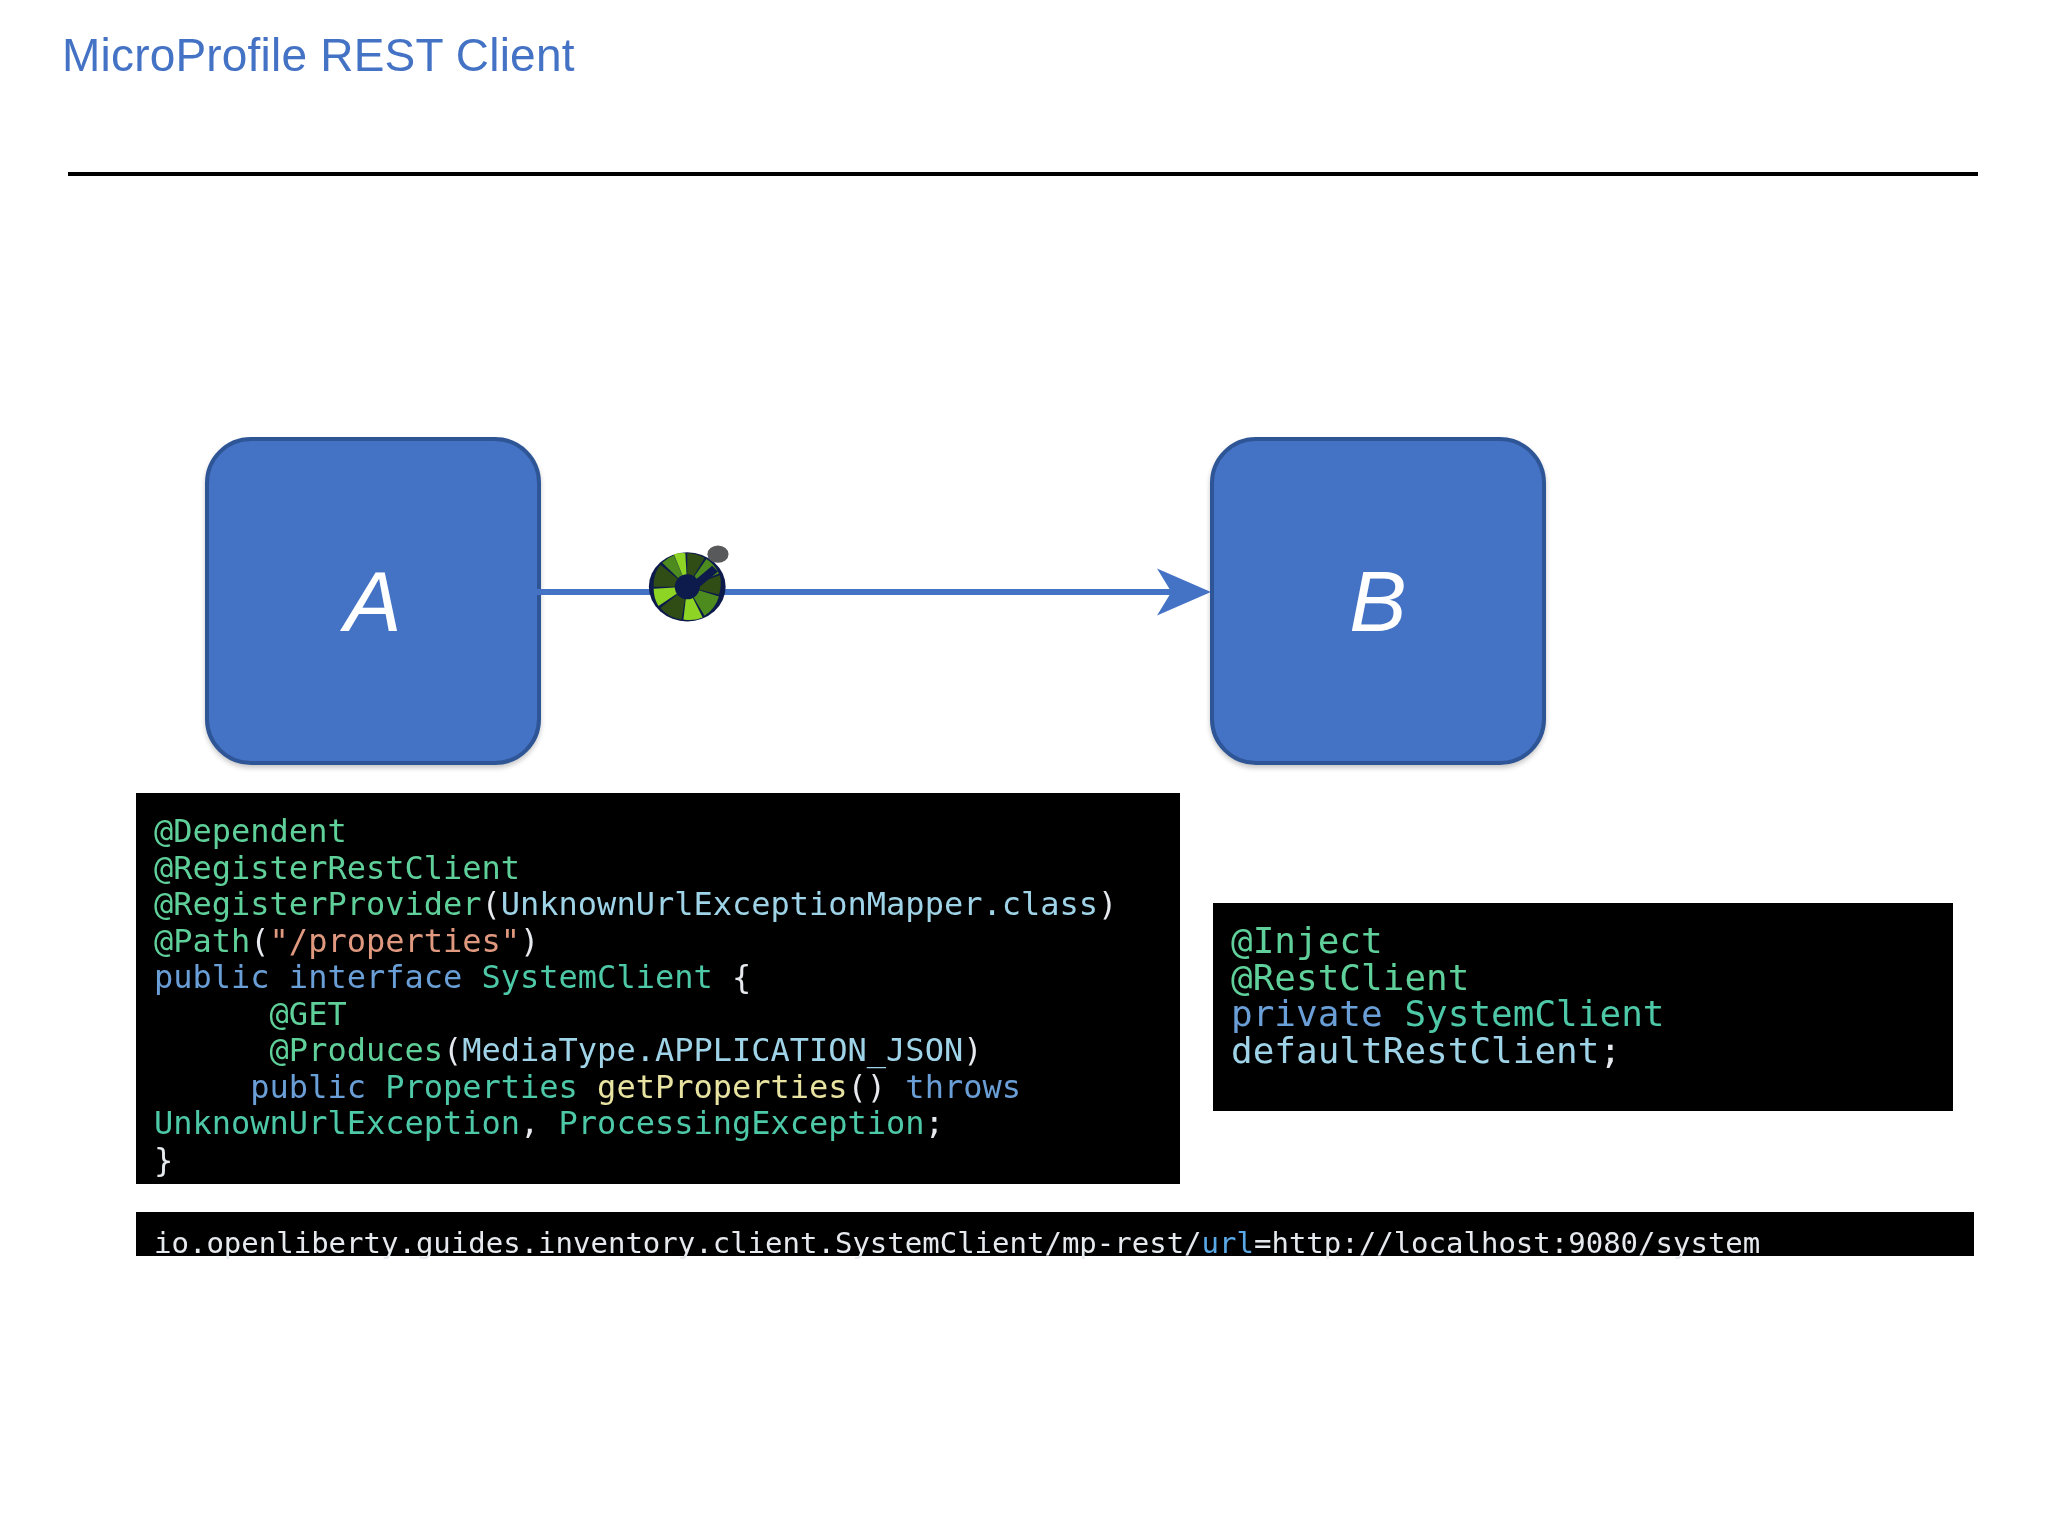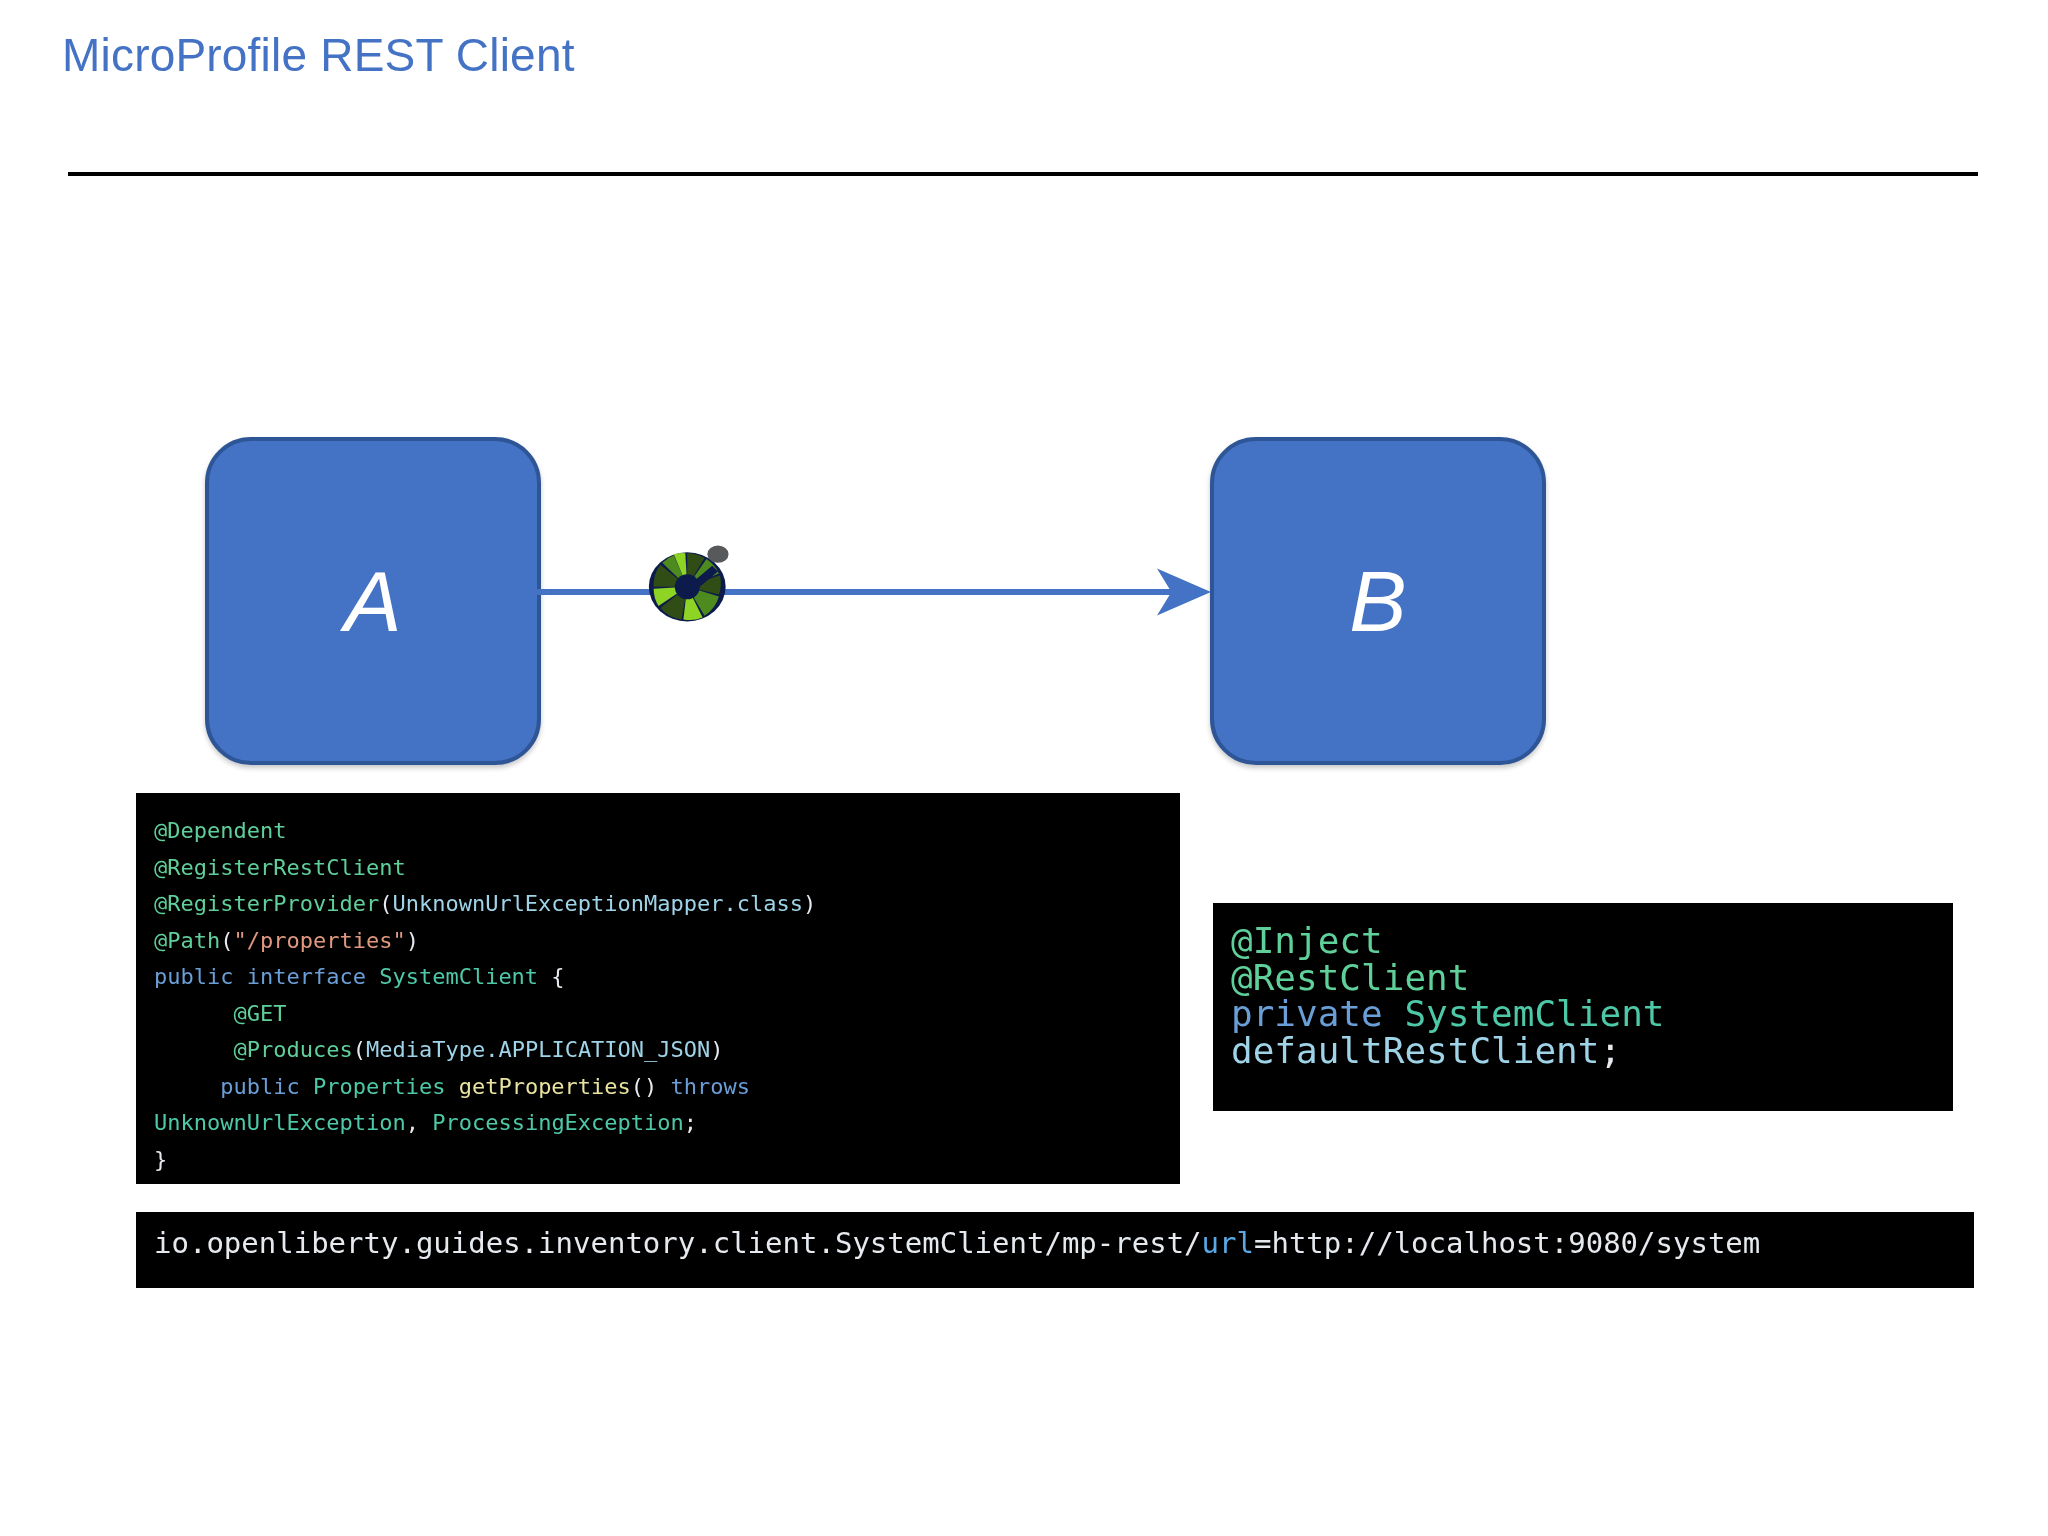--- a/index.html
+++ b/index.html
@@ -97,39 +97,39 @@
     white-space: pre;
     box-sizing: border-box;
   }
 
   #code-interface {
     left: 136px;
     top: 793px;
     width: 1044px;
     height: 391px;
     padding: 20px 18px 14px 18px;
-    font-size: 22px;
+    font-size: 32px;
     line-height: 36.5px;
   }
 
   #code-inject {
     left: 1213px;
     top: 903px;
     width: 740px;
     height: 208px;
     padding: 20px 18px 14px 18px;
     font-size: 36px;
     line-height: 36.5px;
   }
 
   #code-config {
     left: 136px;
     top: 1212px;
     width: 1838px;
-    height: 76px;
+    height: 44px;
     padding: 12px 18px 10px 18px;
     font-size: 29px;
     line-height: 38px;
   }
 
   
   .tok-ann   { color: #5fd09a; }
   .tok-type  { color: #4ec9a8; }
   .tok-cls   { color: #9fd4e8; }
   .tok-kw    { color: #6a9ed6; }

